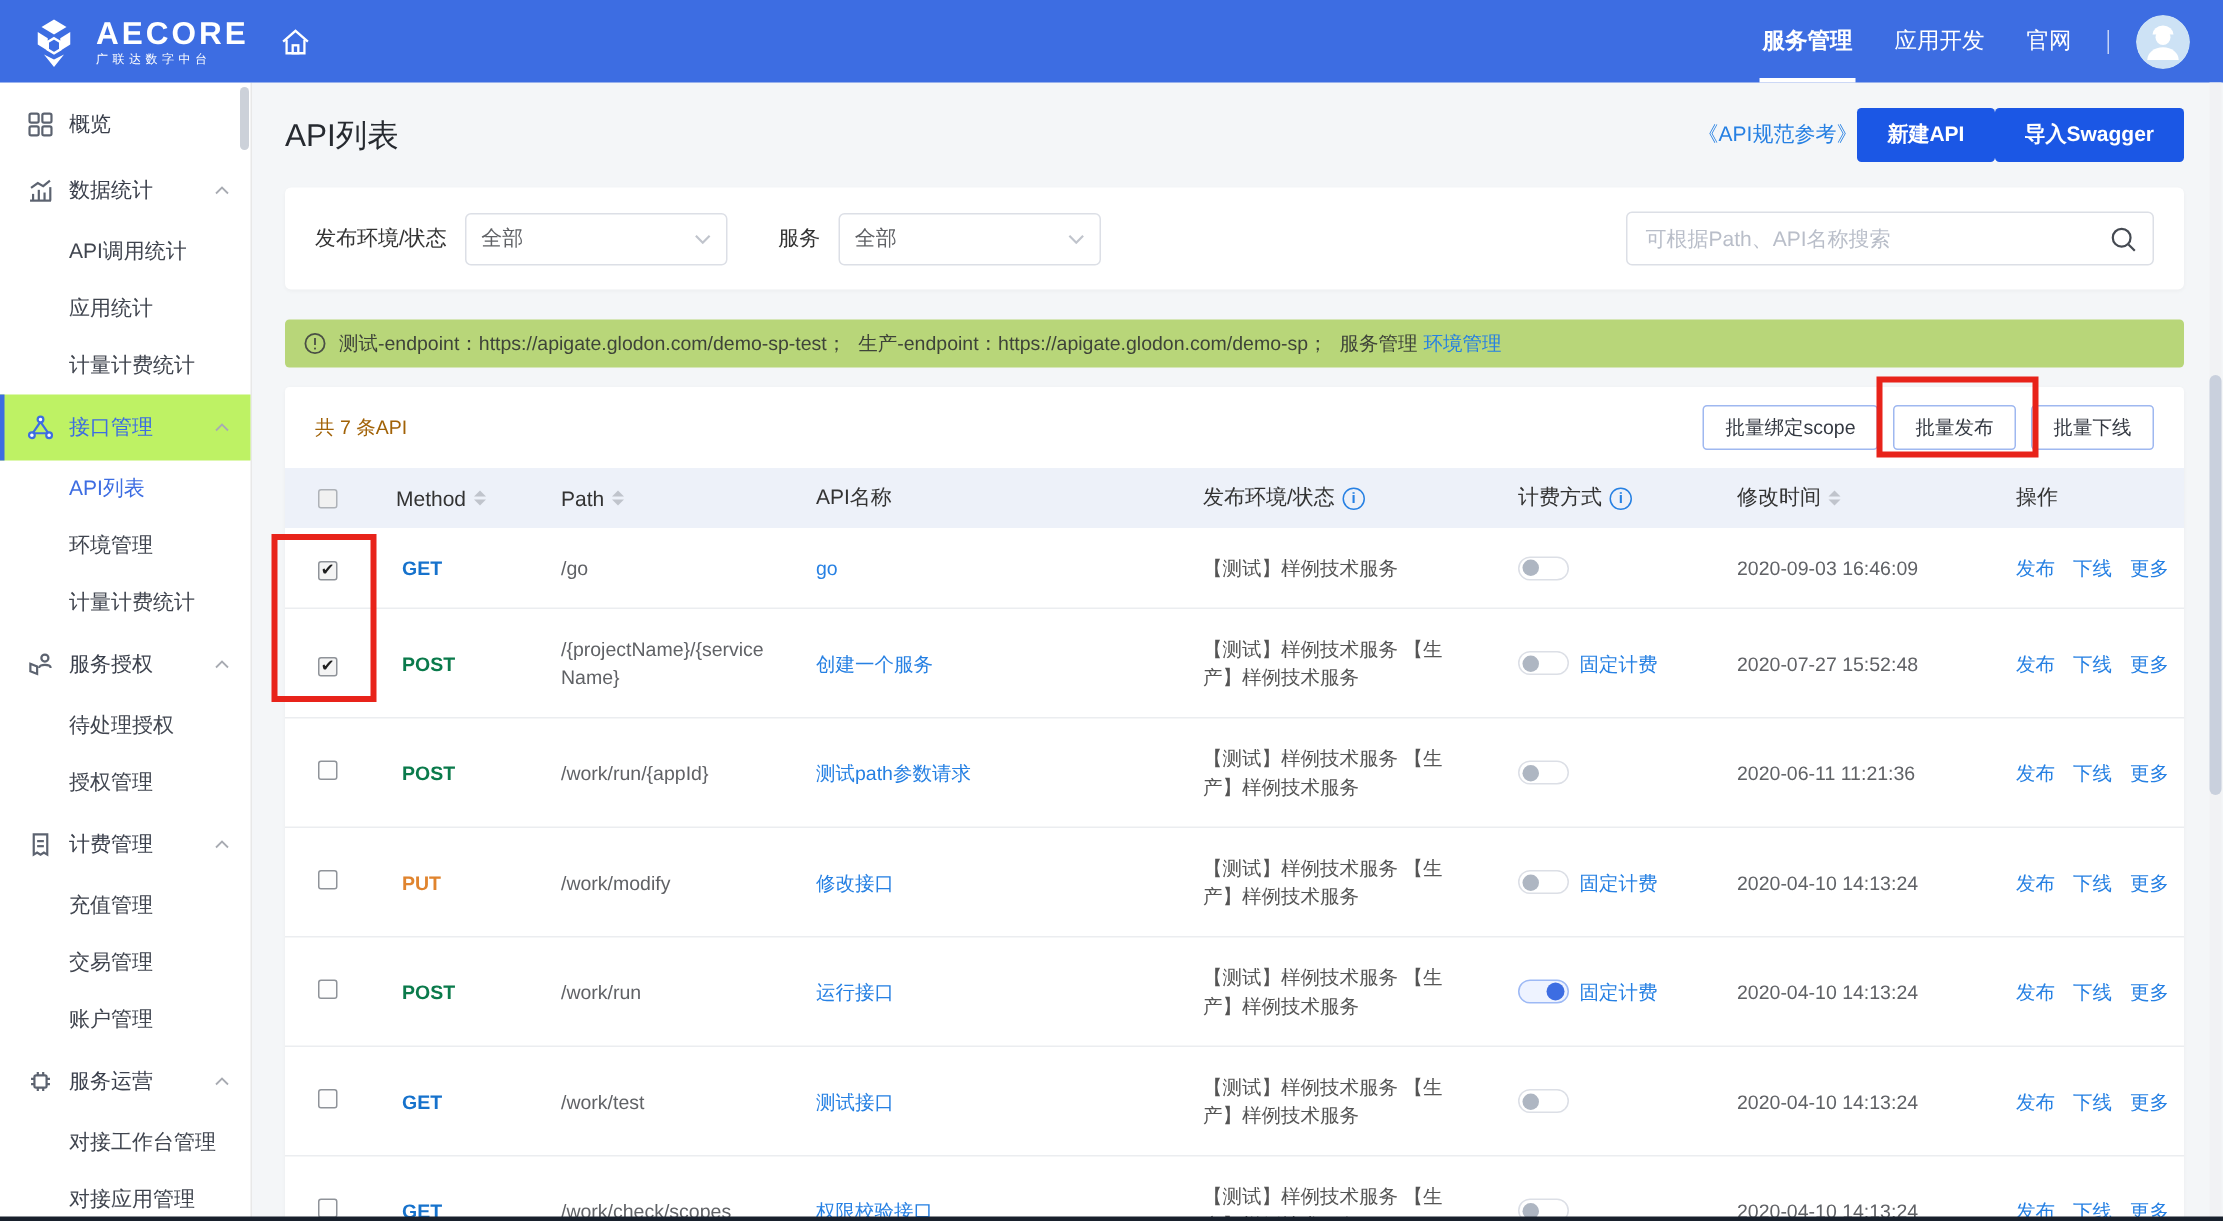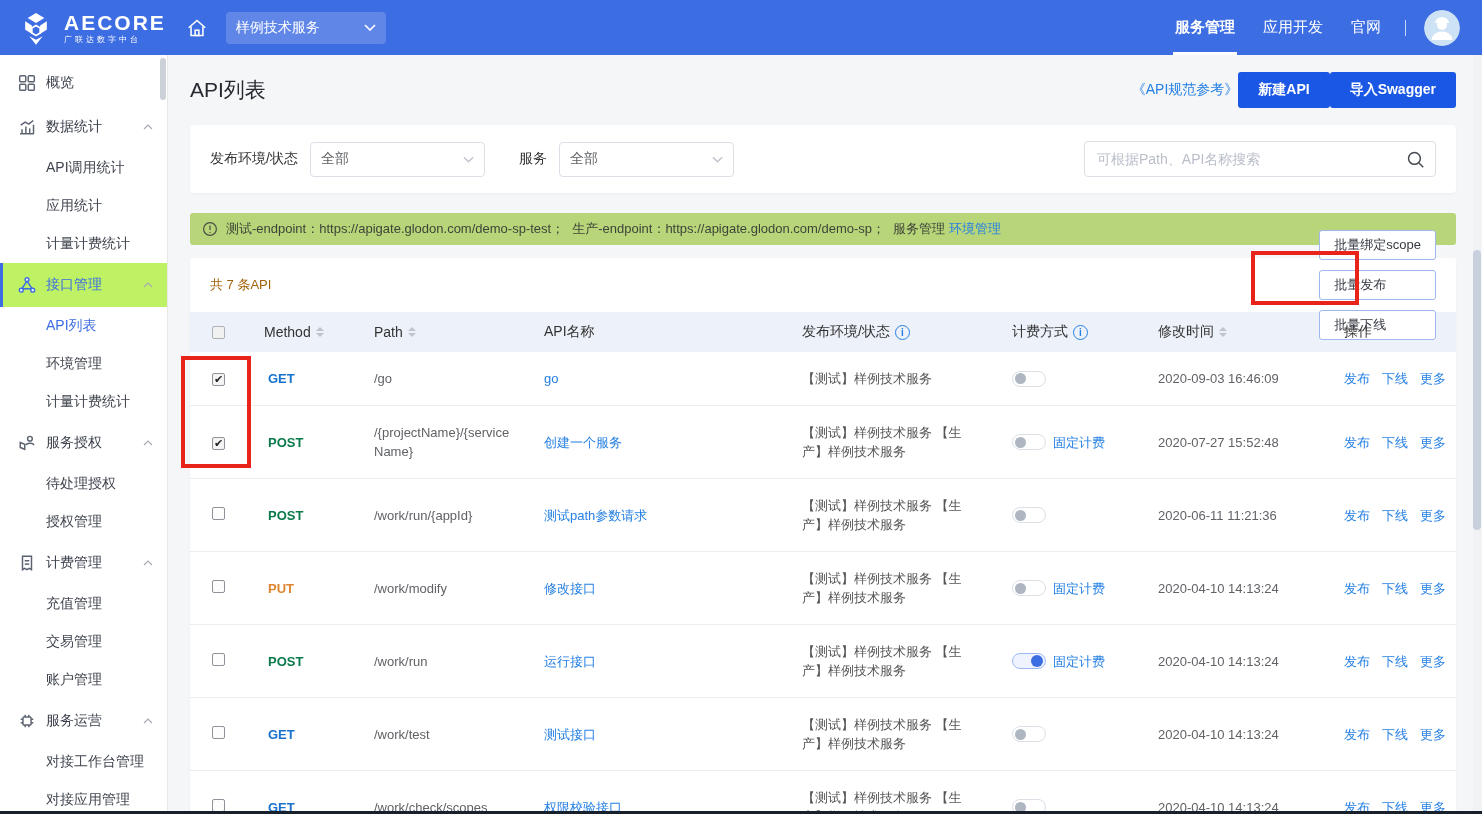--- a/index.html
+++ b/index.html
@@ -78,21 +78,21 @@
 
   .notice { margin-top:20px; height:32px; background:var(--notice-bg); border-radius:3px;
     display:flex; align-items:center; gap:8px; padding:0 12px; font-size:13px; color:#3e4339; }
   .notice a { color:var(--link); }
   .exc { display:flex; flex:none; }
 
   .table-card { margin-top:13px; background:#fff; border-radius:3px; height:620px;
     box-shadow:0 1px 3px rgba(0,0,0,0.04); }
   .toolbar { height:54px; display:flex; align-items:center; padding:0 20px; }
   .count { font-size:13px; color:#a16207; }
-  .batch { margin-left:auto; display:flex; gap:10px;flex-direction:column; }
+  .batch { margin-left:auto; display:flex; gap:10px; }
   .batch-btn { height:30px; padding:0 14px; border:1px solid #9fb8f0; border-radius:3px;
     background:#fff; font-size:13px; color:#343942; display:flex; align-items:center; cursor:pointer;
     font-family:inherit; }
 
   .tgrid { display:grid; grid-template-columns:62px 110px 170px 258px 210px 146px 186px 1fr; }
   .thead { background:#edf1f9; height:40px; align-items:center; font-size:14px; color:#333; }
   .th { padding-left:12px; display:flex; align-items:center; }
   .th.first { padding-left:22px; }
   .sort { display:inline-flex; flex-direction:column; gap:2px; margin-left:5px; }
   .sort i { width:0; height:0; border-left:4px solid transparent; border-right:4px solid transparent; }
@@ -156,28 +156,20 @@
       <span class="brand-sub">广联达数字中台</span>
     </span>
   </div>
   <span class="home">
     <svg width="22" height="22" viewBox="0 0 20 20" fill="none" stroke="#fff" stroke-width="1.4">
       <path d="M2.5 9.8 L10 3.2 L17.5 9.8"></path>
       <path d="M4.6 8.6 V16.8 H15.4 V8.6"></path>
       <rect x="8.3" y="12" width="3.4" height="4.8"></rect>
     </svg>
   </span>
-  <div class="svc-select">
-    <span class="lbl">样例技术服务</span>
-    <span style="display:flex;">
-      <svg width="12" height="7" viewBox="0 0 12 7" fill="none" stroke="#fff" stroke-width="1.6">
-        <path d="M1 1 L6 6 L11 1"></path>
-      </svg>
-    </span>
-  </div>
   <div class="topbar-nav">
       <div class="nav-item active">服务管理</div>
       <div class="nav-item">应用开发</div>
       <div class="nav-item">官网</div>
     </div>
   <div class="top-divider"></div>
   <div class="avatar">
     <svg width="36" height="36" viewBox="0 0 36 36">
       <circle cx="18" cy="18" r="18" fill="#cde2f5"></circle>
       <path d="M11 13 a7 6 0 0 1 14 0 Z" fill="#fff"></path>

